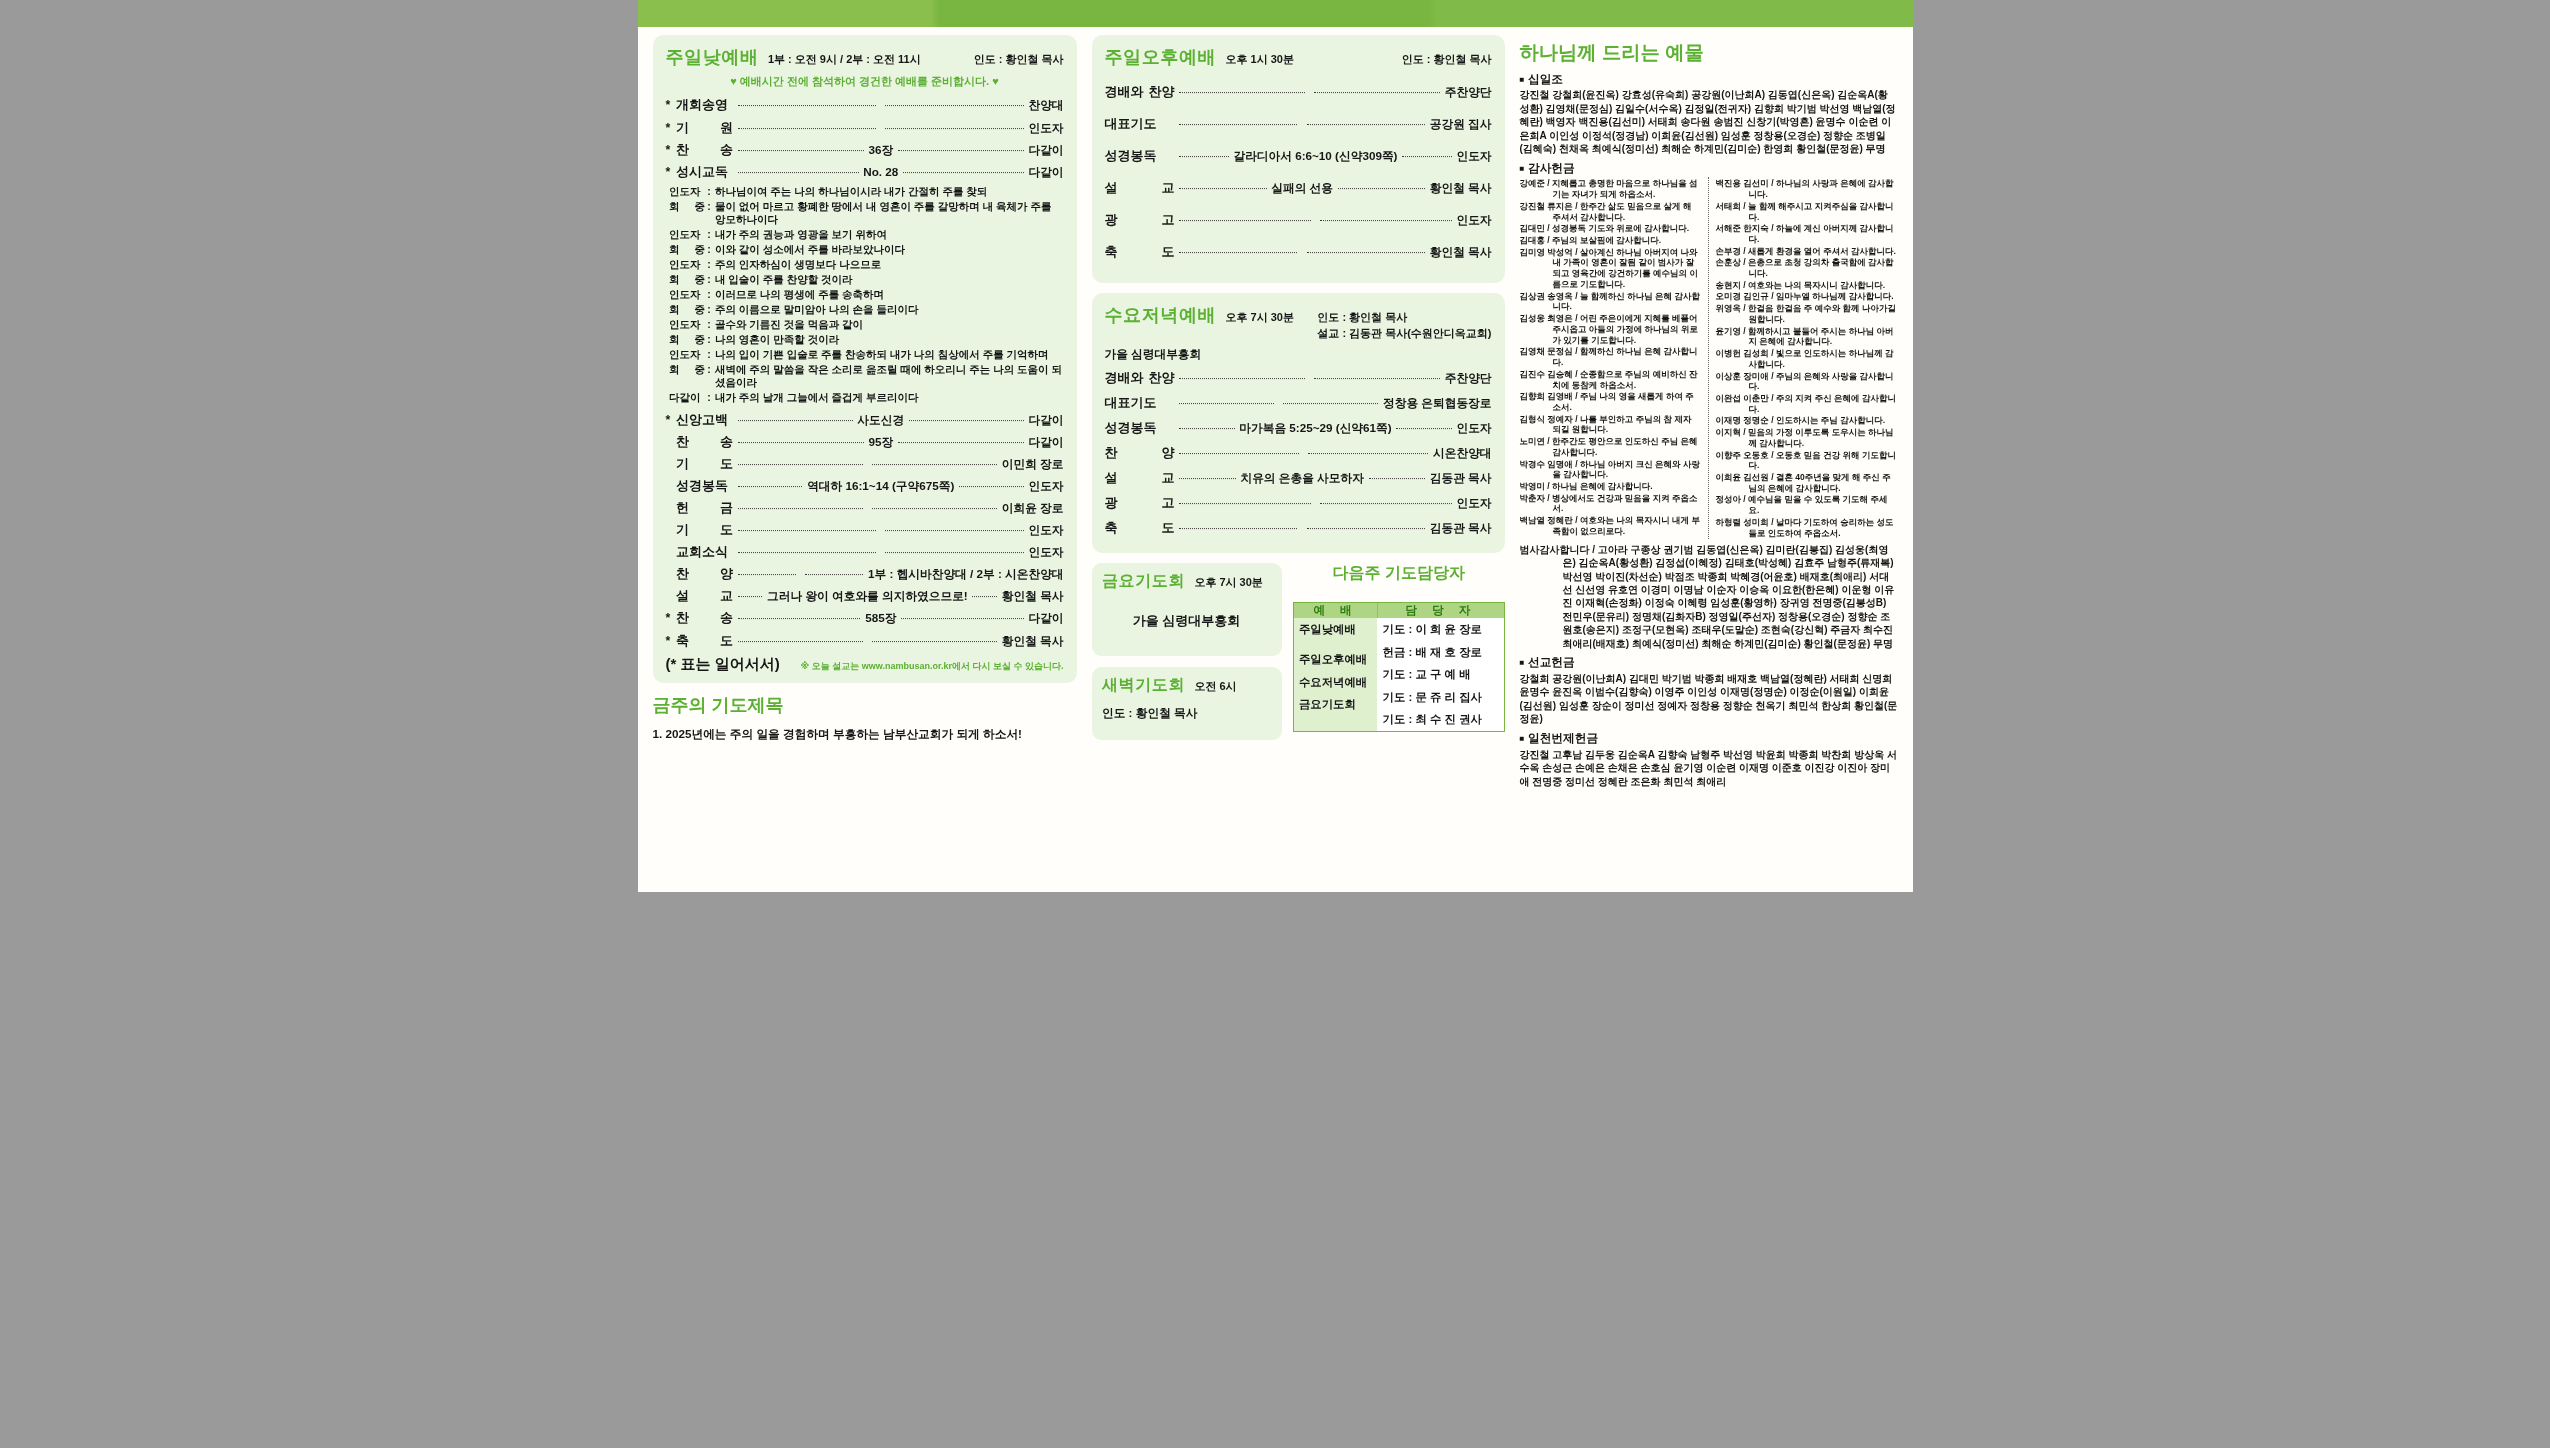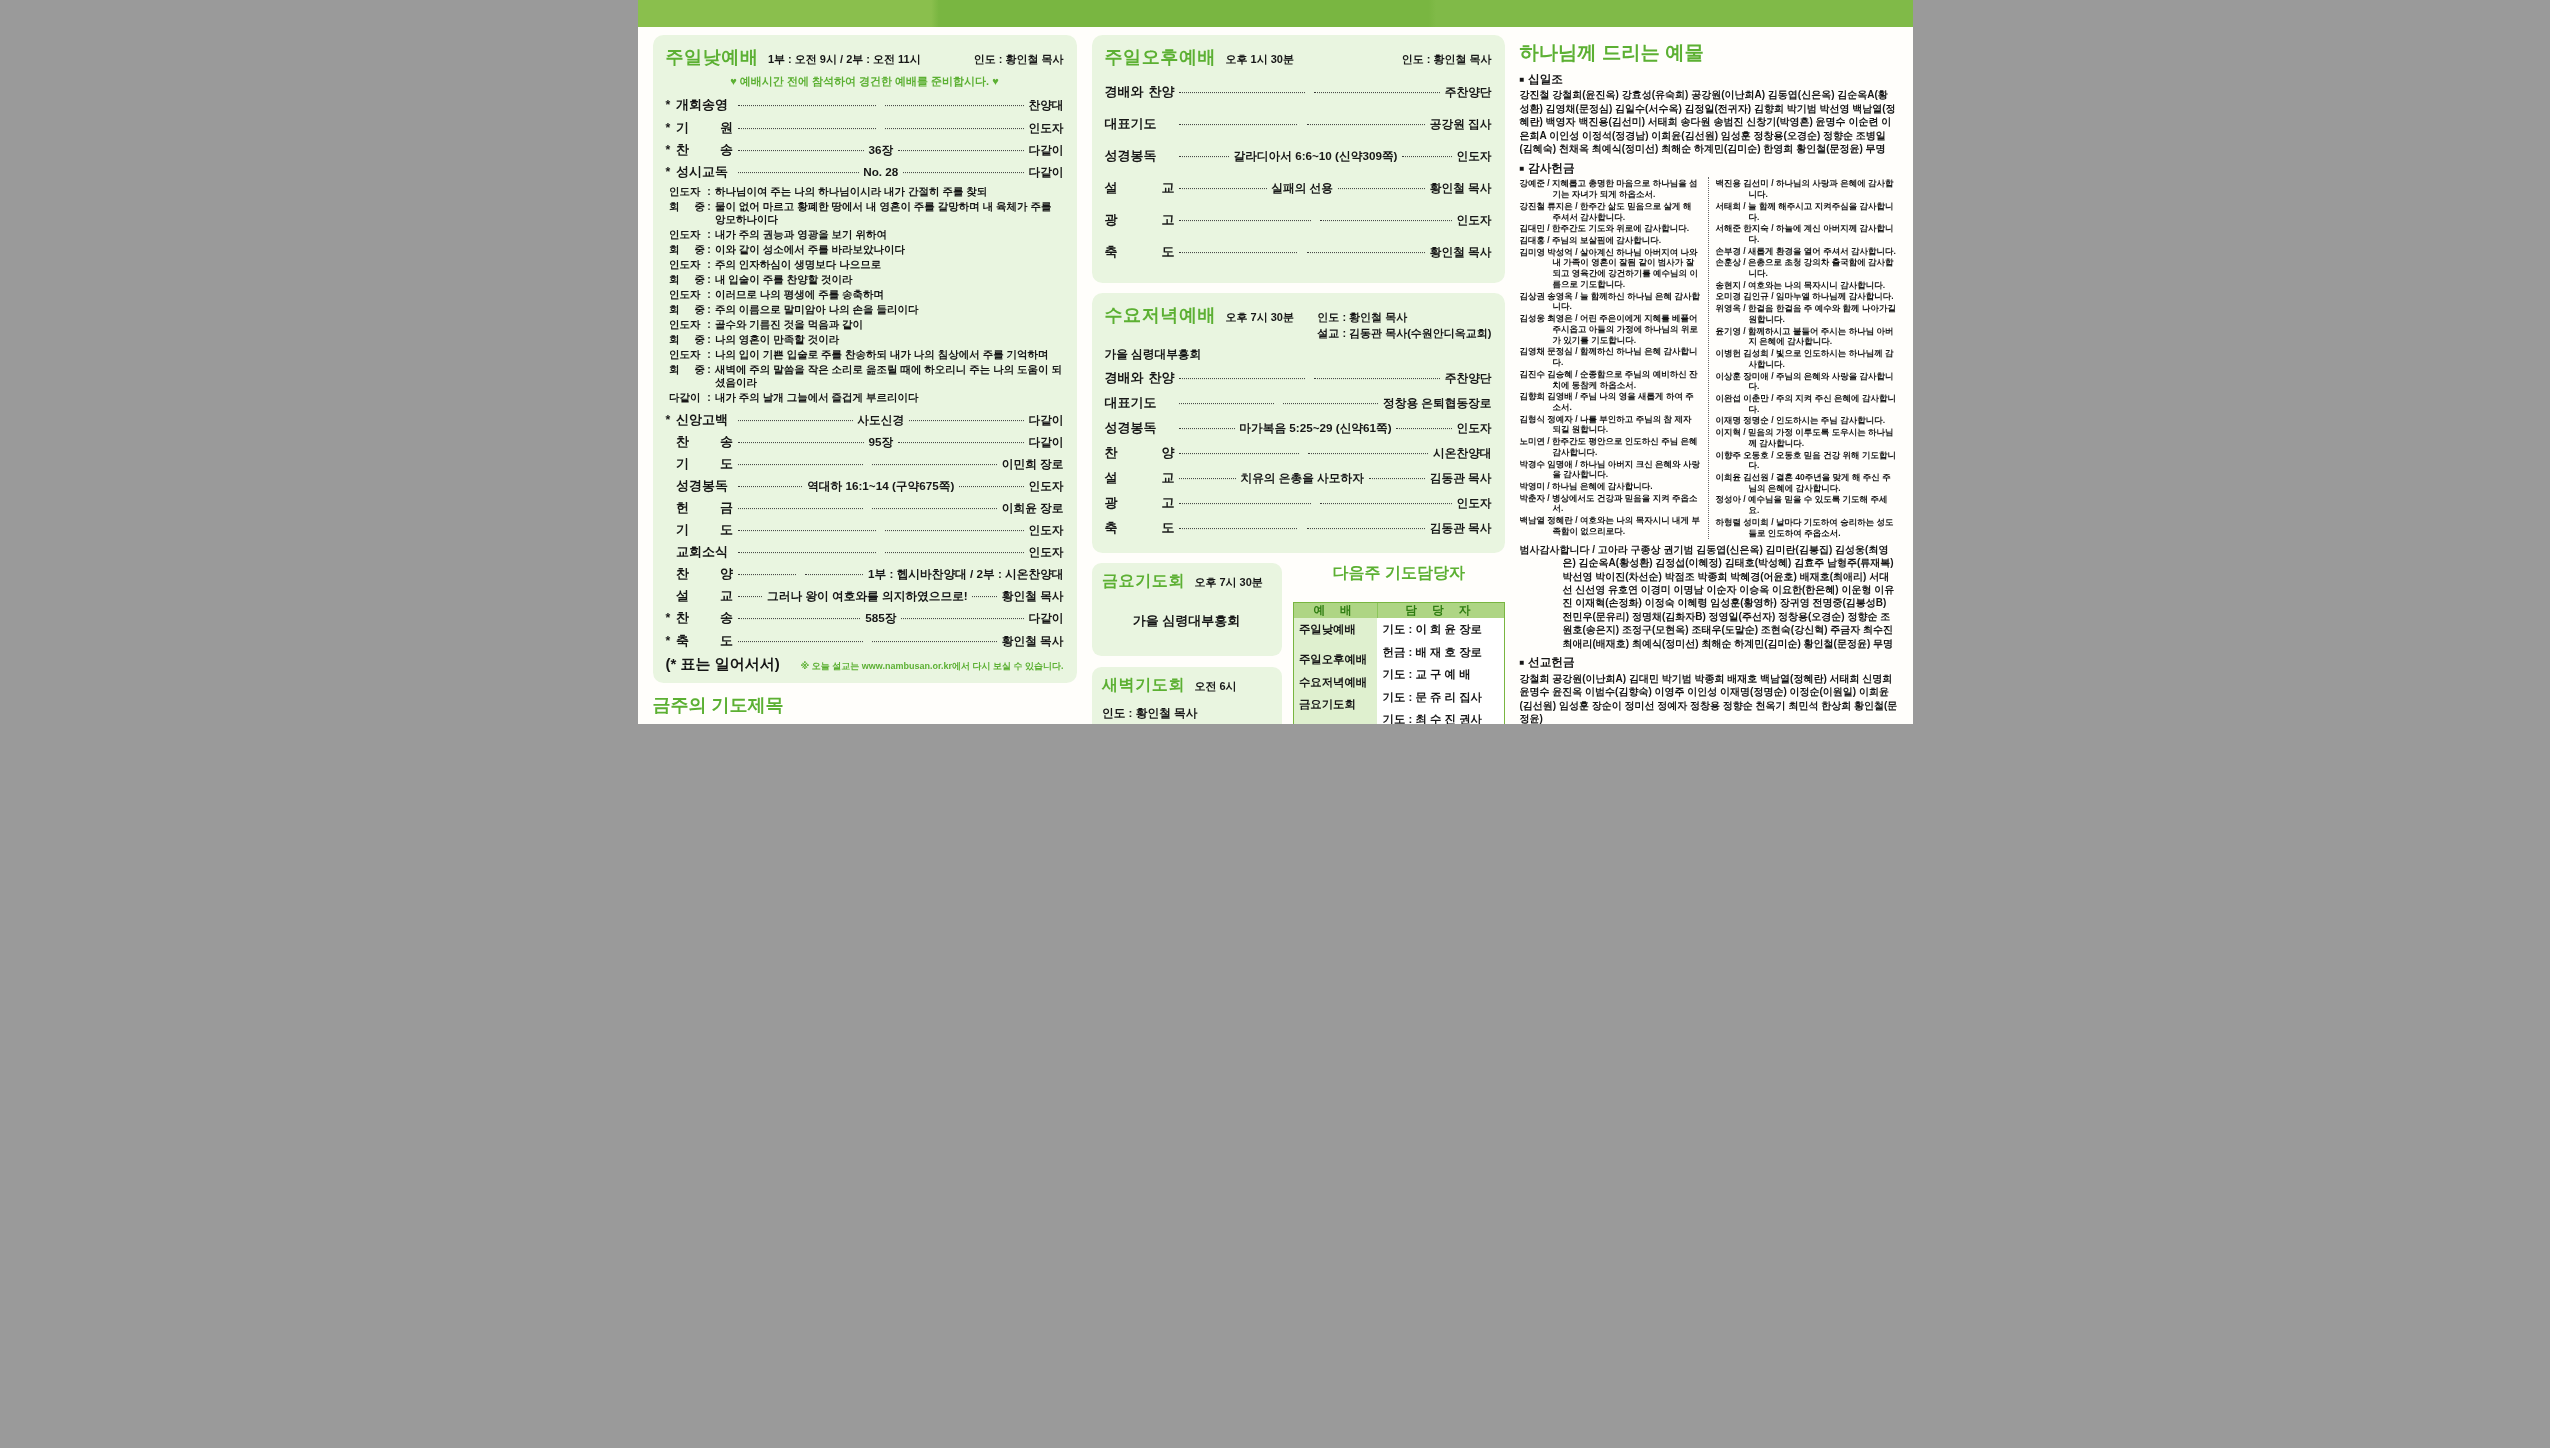--- a/index.html
+++ b/index.html
@@ -1,21 +1,21 @@
 <!DOCTYPE html>
 <html style="font-size:9.4px"><head>
 <meta charset="utf-8">
 <style>
   :root{
     --green:#5cb033; --green-dark:#2f7d12; --band:#79b641;
     --box:#e9f5e0; --rule:#6cb83e; --cell:#dff0cf; --head:#aed584;
   }
   *{box-sizing:border-box; margin:0; padding:0;}
   body{background:#9a9a9a; font-family:"Liberation Sans","DejaVu Sans",sans-serif; color:#161616;}
-  .page{width:1275px; height:724px; background:#fffefb; overflow:hidden; position:relative; margin:0 auto;}
+  .page{width:1275px; height:892px; background:#fffefb; overflow:hidden; position:relative; margin:0 auto;}
   .band{height:27px; background:linear-gradient(90deg,#8abf4d 0,#8abf4d 23%,#79b641 23.6%,#79b641 62%,#80ba48 62.6%,#80ba48 100%);}
   .cols{display:flex; gap:15px; padding:8.2px 15px 0 15px; align-items:flex-start;}
   .col-left{width:424px;}
   .col-mid{width:413px;}
   .col-right{flex:1; padding-top:3.5px;}
   .box{background:var(--box); border-radius:10.5px; padding:9.4px 13px 8.2px;}
   .svc-head{display:flex; align-items:baseline;}
   .svc-title{color:var(--green); font-weight:bold; font-size:18px; letter-spacing:0.6px; white-space:nowrap;}
   .svc-time{font-size:11px; font-weight:bold; margin-left:9.4px; white-space:nowrap;}
   .svc-lead{margin-left:auto; font-size:11px; font-weight:bold; text-align:right; white-space:nowrap;}
@@ -520,21 +520,21 @@
         <span class="sq">■</span>
         <span>감사헌금</span>
       </div>
       <div class="thanks-cols">
         <div class="thanks-l">
 
             <div class="tentry">강예준 / 지혜롭고 총명한 마음으로 하나님을 섬기는 자녀가 되게 하옵소서.</div>
 
             <div class="tentry">강진철 류지은 / 한주간 삶도 믿음으로 살게 해 주셔서 감사합니다.</div>
 
-            <div class="tentry">김대민 / 한주간도 기도와 위로에 감사합니다.</div>
+            <div class="tentry">김대민 / 성경봉독 기도와 위로에 감사합니다.</div>
 
             <div class="tentry">김대홍 / 주님의 보살핌에 감사합니다.</div>
 
             <div class="tentry">김미영 박성억 / 살아계신 하나님 아버지여 나와 내 가족이 영혼이 잘됨 같이 범사가 잘되고 영육간에 강건하기를 예수님의 이름으로 기도합니다.</div>
 
             <div class="tentry">김상권 송영옥 / 늘 함께하신 하나님 은혜 감사합니다.</div>
 
             <div class="tentry">김성웅 최영은 / 어린 주은이에게 지혜를 베풀어 주시옵고 아들의 가정에 하나님의 위로가 있기를 기도합니다.</div>
 
             <div class="tentry">김영채 문정심 / 함께하신 하나님 은혜 감사합니다.</div>

